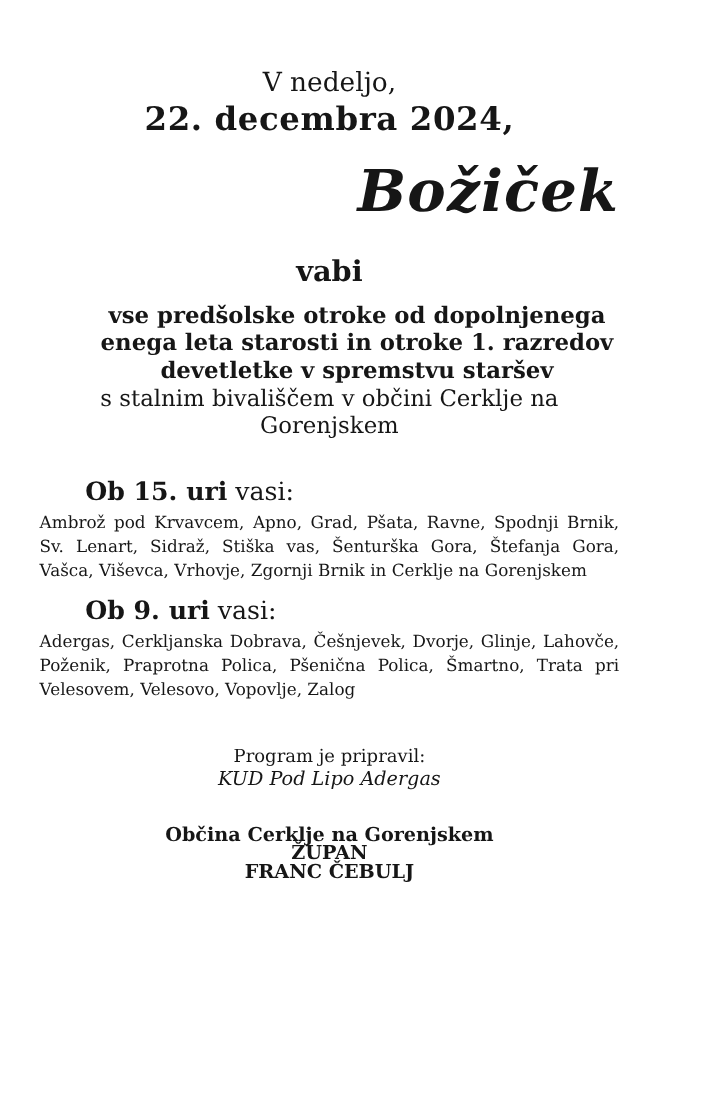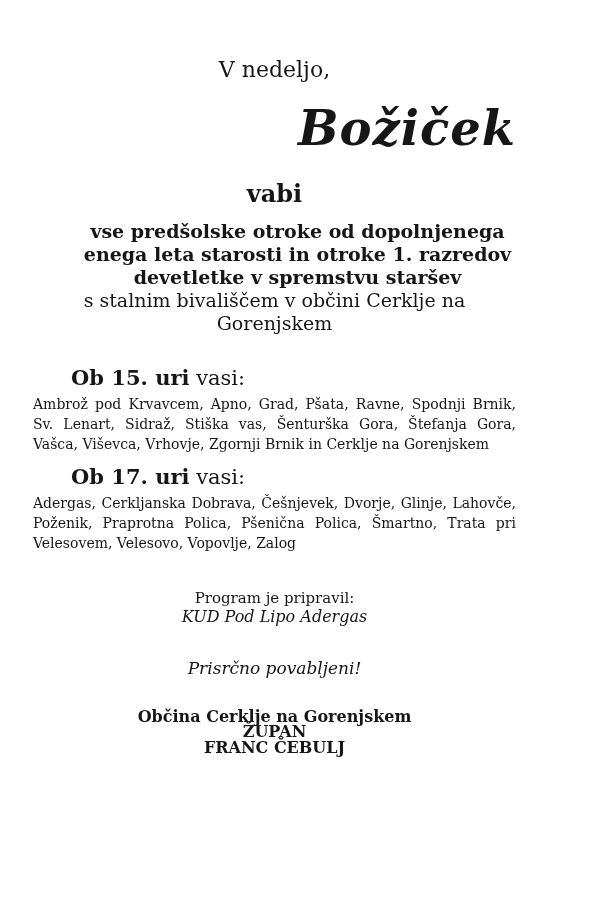--- a/index.html
+++ b/index.html
@@ -93,50 +93,50 @@
   }
   .signature .municipality { line-height: 15px; }
 </style>
 </head>
 <body>
 
 <div class="page">
 
   <div class="c date-line1">V nedeljo,</div>
 
+  <div class="c date-line2">22. decembra 2024,</div>
 
   <div class="c main-title">Božiček</div>
 
   <div class="c subtitle">vabi</div>
 
   <div class="intro c">
     <div class="b">vse predšolske otroke od dopolnjenega enega leta starosti in otroke 1. razredov devetletke v spremstvu staršev</div>
     <div>s stalnim bivališčem v občini Cerklje na Gorenjskem</div>
   </div>
 
   <div class="section section-first">
     <div class="sec-head">
       <span class="b">Ob 15. uri</span><span> vasi:</span>
     </div>
     <div class="villages">Ambrož pod Krvavcem, Apno, Grad, Pšata, Ravne, Spodnji Brnik, Sv. Lenart, Sidraž, Stiška vas, Šenturška Gora, Štefanja Gora, Vašca, Viševca, Vrhovje, Zgornji Brnik in Cerklje na Gorenjskem</div>
   </div>
 
   <div class="section section-second">
     <div class="sec-head">
-      <span class="b">Ob 17. uri</span><span> vasi:</span>
+      <span class="b">Ob 9. uri</span><span> vasi:</span>
     </div>
     <div class="villages">Adergas, Cerkljanska Dobrava, Češnjevek, Dvorje, Glinje, Lahovče, Poženik, Praprotna Polica, Pšenična Polica, Šmartno, Trata pri Velesovem, Velesovo, Vopovlje, Zalog</div>
   </div>
 
   <div class="footer-block program">
     <div class="program-label">Program je pripravil:</div>
     <div class="program-author">KUD Pod Lipo Adergas</div>
   </div>
 
-  <div class="footer-block invitation">Prisrčno povabljeni!</div>
 
   <div class="footer-block signature">
     <div class="municipality">Občina Cerklje na Gorenjskem</div>
     <div>ŽUPAN</div>
     <div>FRANC ČEBULJ</div>
   </div>
 
 </div>
 
 </body></html>

